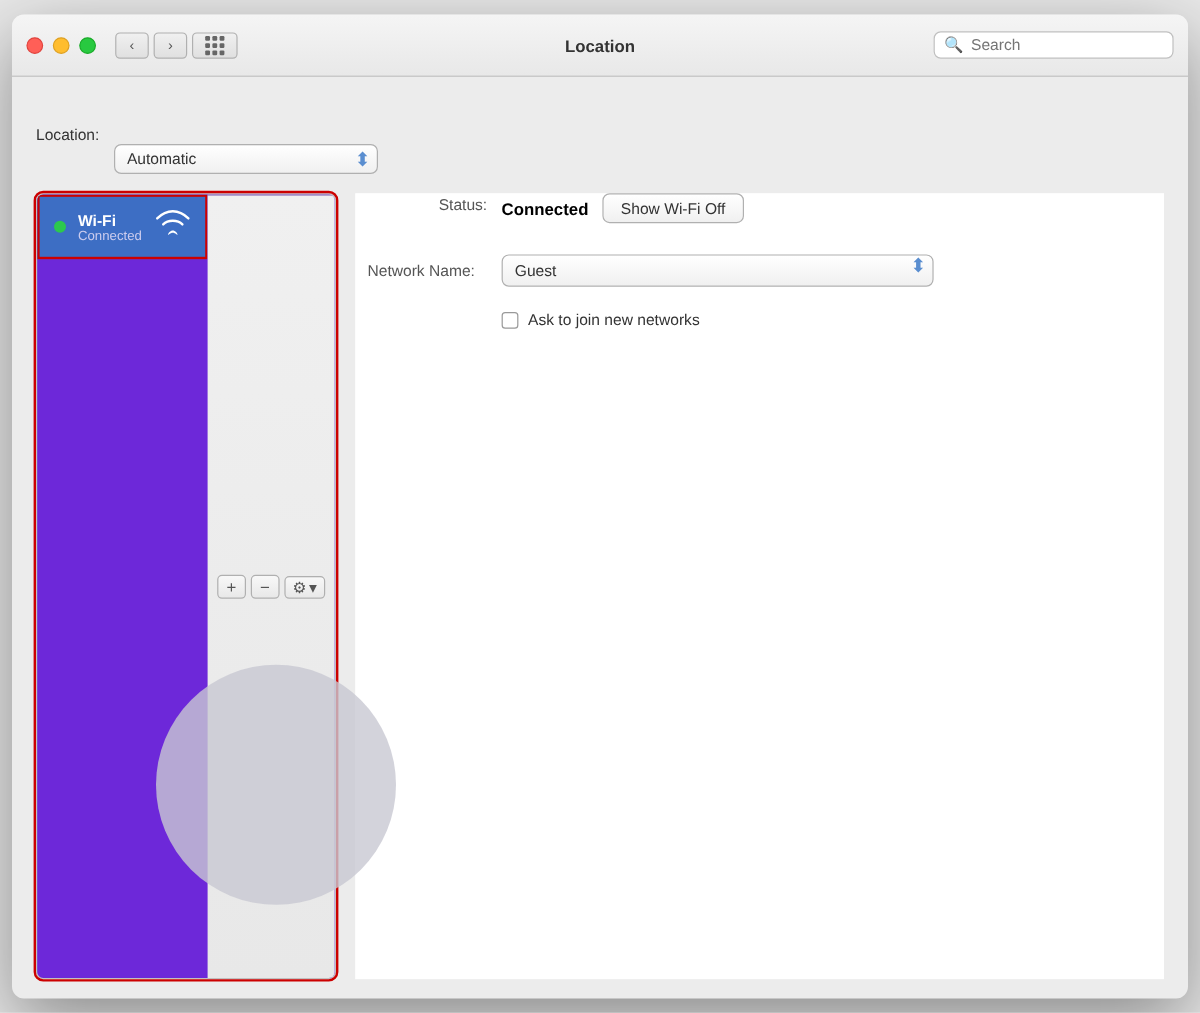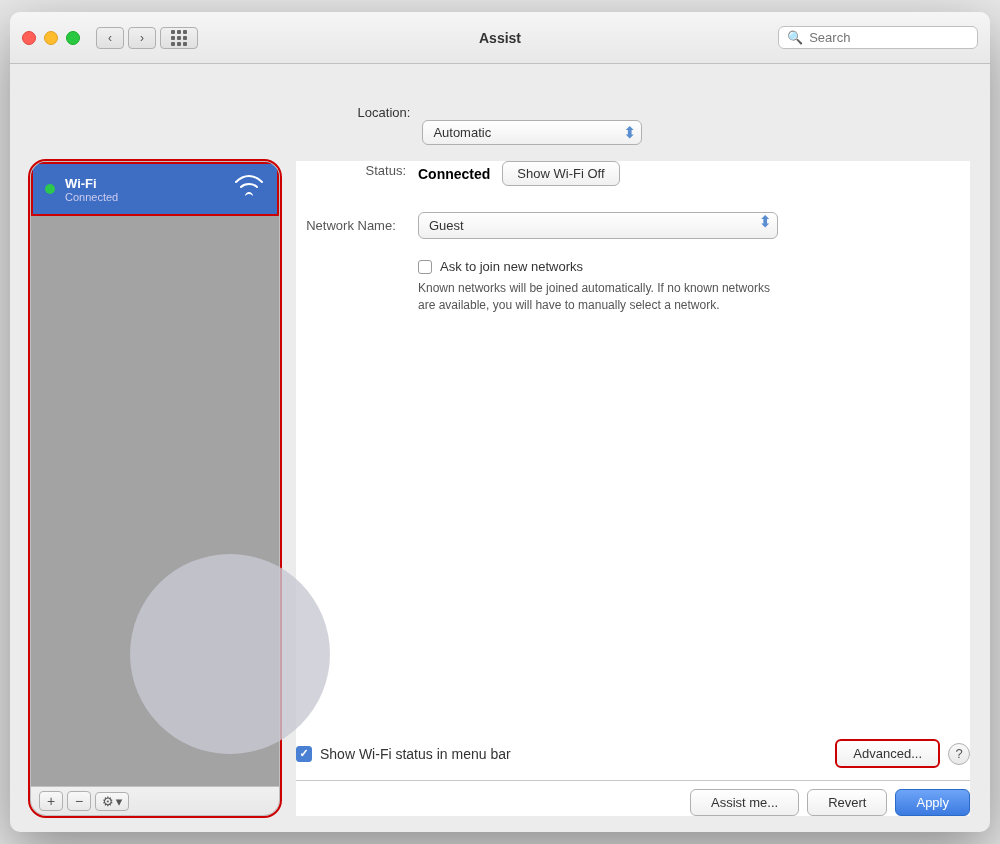--- a/index.html
+++ b/index.html
@@ -138,21 +138,21 @@
     .content {
       display: flex;
       flex-direction: column;
       flex: 1;
       padding: 16px 20px;
     }
 
     .location-row {
       display: flex;
       align-items: center;
-      justify-content: center;
+      justify-content: flex-start;
       gap: 12px;
       margin-bottom: 16px;
     }
 
     .location-label {
       font-size: 13px;
       color: #333;
     }
 
     .location-select-wrapper {
@@ -185,26 +185,26 @@
     
     .main-panel {
       display: flex;
       flex: 1;
       gap: 0;
     }
 
     
     .sidebar {
       width: 250px;
-      background: #a3a3a3;
+      background: #6d28d9;
       border: 1px solid #c0c0c0;
-      border-radius: 16px;
+      border-radius: 6px;
       overflow: hidden;
       display: flex;
-      flex-direction: column;
+      flex-direction: row;
       flex-shrink: 0;
       margin-right: 16px;
     }
 
     .sidebar-list {
       flex: 1;
       overflow-y: auto;
     }
 
     .sidebar-item {
@@ -374,23 +374,24 @@
       border: 1px solid #b0b0b0;
       border-radius: 6px;
       padding: 5px 30px 5px 10px;
       font-size: 13px;
       color: #333;
       cursor: pointer;
     }
 
     .checkbox-section {
       display: flex;
-      flex-direction: column;
+      flex-direction: row;
       margin-left: 122px;
       margin-bottom: 10px;
+      align-items: center;
     }
 
     .checkbox-row {
       display: flex;
       align-items: center;
       gap: 8px;
       margin-bottom: 6px;
     }
 
     .checkbox {
@@ -550,21 +551,21 @@
           <div class="grid-dot"></div>
           <div class="grid-dot"></div>
         <div class="grid-dot"></div>
           <div class="grid-dot"></div>
           <div class="grid-dot"></div>
         <div class="grid-dot"></div>
           <div class="grid-dot"></div>
           <div class="grid-dot"></div>
       </div>
     </div>
-    <div class="titlebar-title">Assist</div>
+    <div class="titlebar-title">Location</div>
     <div class="search-bar">
       <span class="search-icon">🔍</span>
       <input class="search-input" type="text" placeholder="Search" style="">
     </div>
   </div>
 
   <div class="content">
 
     <div class="location-row">
       <span class="location-label">Location:</span>
@@ -625,34 +626,22 @@
             </select>
             <span class="select-arrow">⬍</span>
           </div>
         </div>
 
         <div class="checkbox-section">
           <div class="checkbox-row">
             <div class="checkbox"></div>
             <span class="checkbox-label">Ask to join new networks</span>
           </div>
-          <div class="checkbox-desc">Known networks will be joined automatically. If no known networks are available, you will have to manually select a network.</div>
         </div>
 
         <div class="bottom-section">
-          <div class="bottom-row">
-            <div class="checkbox-checked"></div>
-            <span class="show-wifi-label">Show Wi-Fi status in menu bar</span>
-            <button class="advanced-btn red-highlight-advanced">Advanced...</button>
-            <div class="help-btn">?</div>
-          </div>
-          <div class="action-buttons">
-            <button class="action-btn">Assist me...</button>
-            <button class="action-btn">Revert</button>
-            <button class="action-btn primary">Apply</button>
-          </div>
         </div>
       </div>
     </div>
   </div>
 
   <div class="circle-annotation"></div>
 </div>
 
 </body></html>

